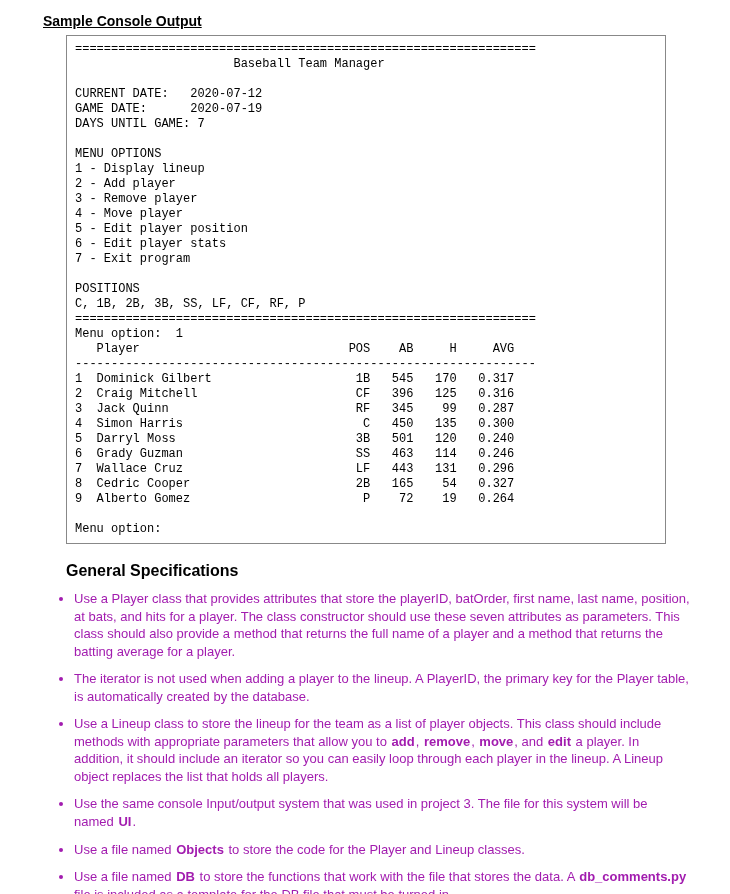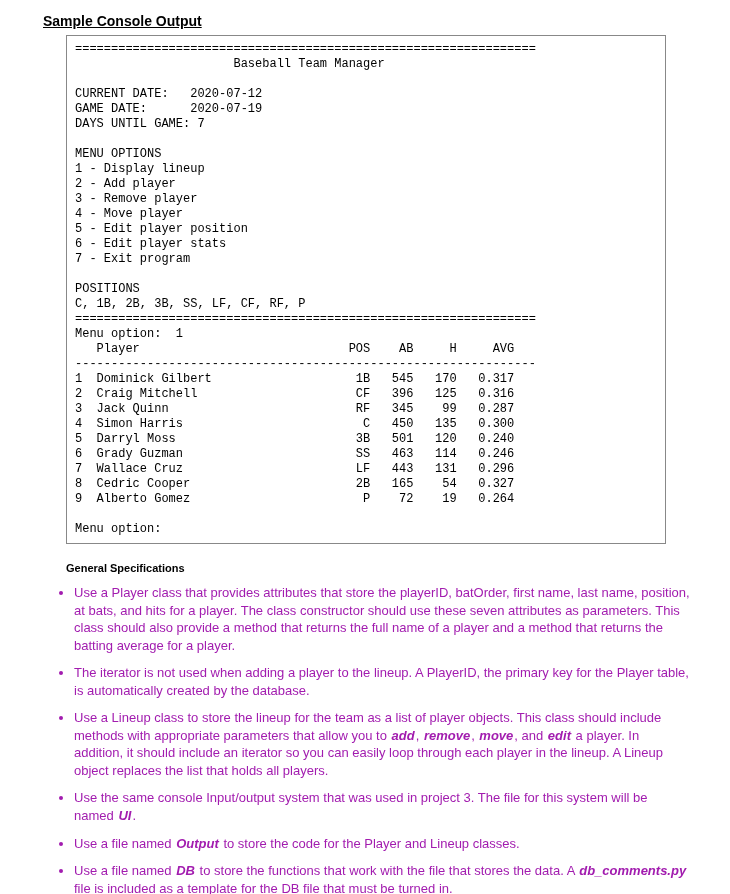--- a/index.html
+++ b/index.html
@@ -26,36 +26,35 @@
       margin: 0 0 18px 24px;
       padding: 6px 8px;
       font-family: "Courier New", Courier, monospace;
       font-size: 12px;
       line-height: 1.25;
       white-space: pre;
       width: 600px;
     }
     .spec-heading {
       font-weight: bold;
-      font-size: 11px;
+      font-size: 16px;
       margin: 4px 0 10px 24px;
     }
     ul.specs {
       list-style-type: disc;
       padding-left: 30px;
     }
     ul.specs li {
       font-size: 13px;
       line-height: 1.35;
       margin-bottom: 10px;
       color: #a21caf;
     }
     ul.specs li .b {
       font-weight: bold;
-      font-style: italic;
     }
   </style>
 </head>
 <body>
 
 <div class="heading">Sample Console Output</div>
 
 <div class="console-box" id="console-output">================================================================
                       Baseball Team Manager
 
@@ -90,15 +89,15 @@
 
 Menu option:</div>
 
 <div class="spec-heading">General Specifications</div>
 
 <ul class="specs" id="spec-list">
     <li>Use a Player class that provides attributes that store the playerID, batOrder, first name, last name, position, at bats, and hits for a player. The class constructor should use these seven attributes as parameters. This class should also provide a method that returns the full name of a player and a method that returns the batting average for a player.</li>
     <li>The iterator is not used when adding a player to the lineup. A PlayerID, the primary key for the Player table, is automatically created by the database.</li>
     <li>Use a Lineup class to store the lineup for the team as a list of player objects. This class should include methods with appropriate parameters that allow you to <span class="b">add</span>, <span class="b">remove</span>, <span class="b">move</span>, and <span class="b">edit</span> a player. In addition, it should include an iterator so you can easily loop through each player in the lineup. A Lineup object replaces the list that holds all players.</li>
     <li>Use the same console Input/output system that was used in project 3. The file for this system will be named <span class="b">UI</span>.</li>
-    <li>Use a file named <span class="b">Output</span> to store the code for the Player and Lineup classes.</li>
+    <li>Use a file named <span class="b">Objects</span> to store the code for the Player and Lineup classes.</li>
     <li>Use a file named <span class="b">DB</span> to store the functions that work with the file that stores the data. A <span class="b">db_comments.py</span> file is included as a template for the DB file that must be turned in.</li>
   </ul>
 
 </body></html>

